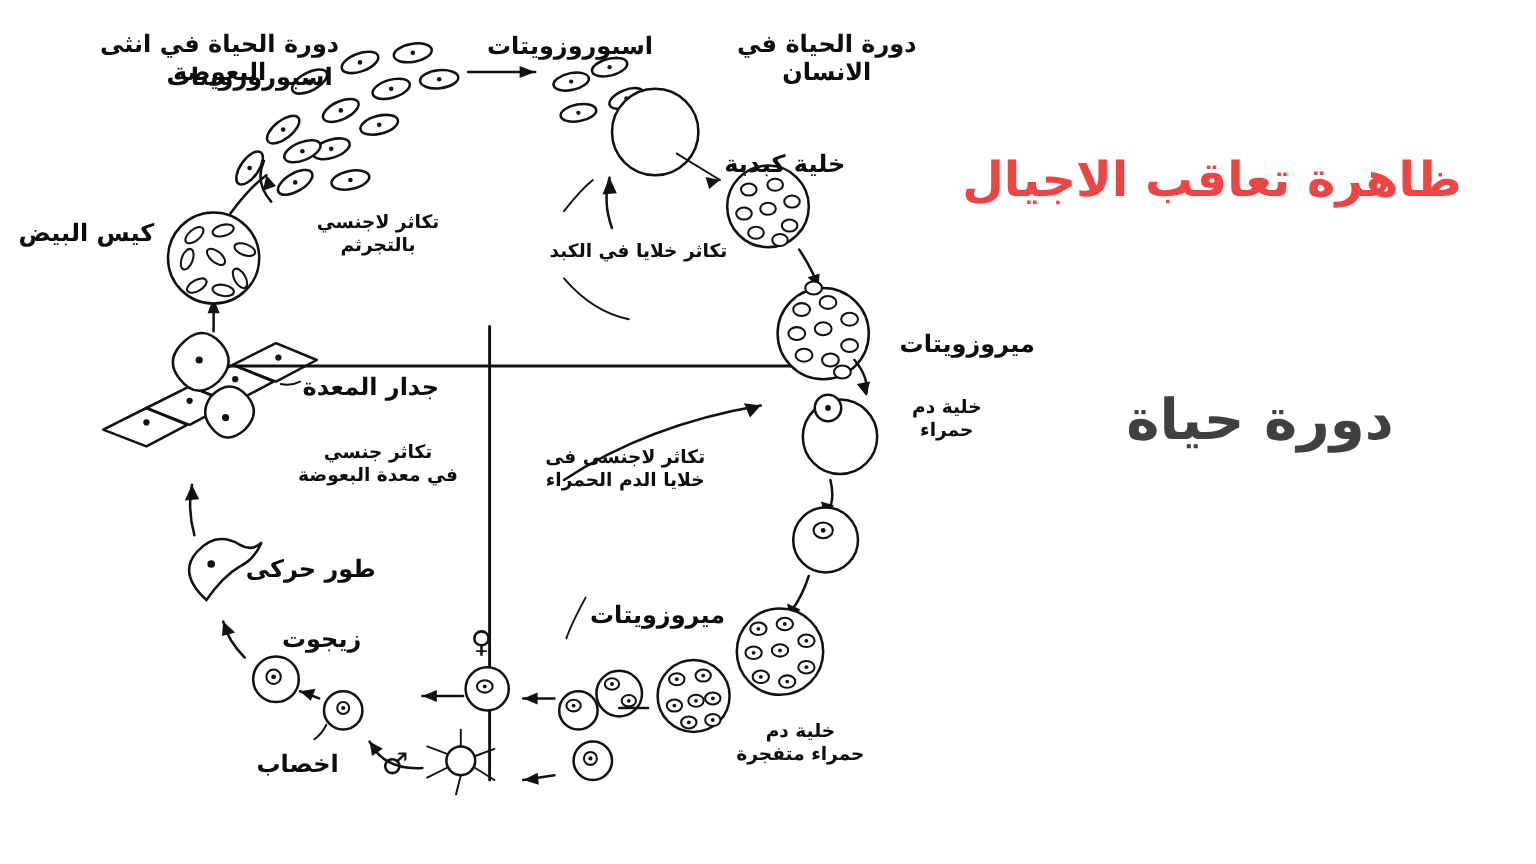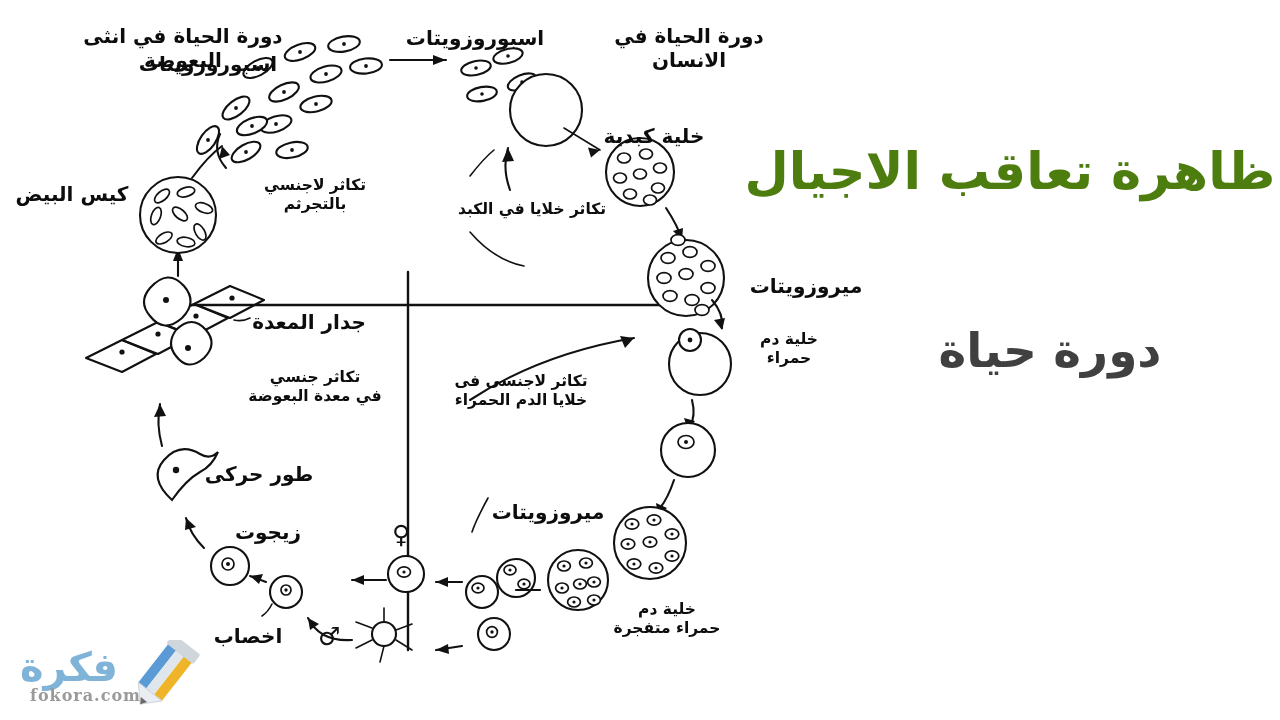--- a/index.html
+++ b/index.html
@@ -11,23 +11,22 @@
   }
   #stage{position:absolute;inset:0;width:1280px;height:720px;}
 
   
   .panel-line{
     position:absolute;text-align:center;white-space:nowrap;
     font-weight:700;line-height:1.1;direction:rtl;
   }
   #title-green{
     left:740px;top:128px;width:540px;
-    font-size:51px;color:#4d7c0f;
+    font-size:40px;color:#ef4444;
     letter-spacing:0px;
-    margin-top:16px;
   }
   #title-red{
     left:820px;top:325px;width:460px;
     font-size:47px;color:#404040;
   }
   #title-purple{
     left:800px;top:392px;width:480px;
     font-size:47px;color:#5b23b0;
   }
 
@@ -438,28 +437,14 @@
 
   <div class="lbl" style="left:240px;top:176px;width:150px;">تكاثر لاجنسي
 بالتجرثم</div>
 
 
   <div class="panel-line" id="title-green">ظاهرة تعاقب الاجيال</div>
 
   <div class="panel-line" id="title-red">دورة حياة</div>
 
 
-  <div id="logo">
-    <div id="logo-word">فكرة</div>
-    <div id="logo-sub">fokora.com</div>
-    <svg id="logo-pencil" viewBox="0 0 86 74">
-      <g transform="rotate(38 43 37)">
-        <rect x="30" y="4" width="10" height="50" fill="#5b9bd5"></rect>
-        <rect x="40" y="4" width="10" height="50" fill="#dfe6ec"></rect>
-        <rect x="50" y="4" width="10" height="50" fill="#f0b429"></rect>
-        <rect x="28" y="-6" width="34" height="12" rx="2" fill="#cfd6dc"></rect>
-        <polygon points="30,54 60,54 45,70" fill="#e9eef2" stroke="#cfd6dc" stroke-width="1"></polygon>
-        <polygon points="41,64 49,64 45,70" fill="#6b6b6b"></polygon>
-      </g>
-    </svg>
-  </div>
 
 </div>
 
 </body></html>

